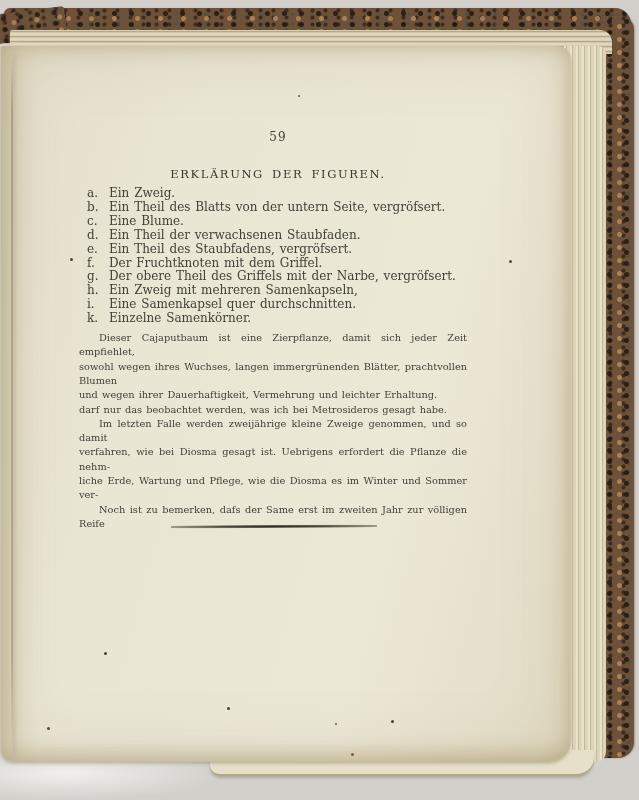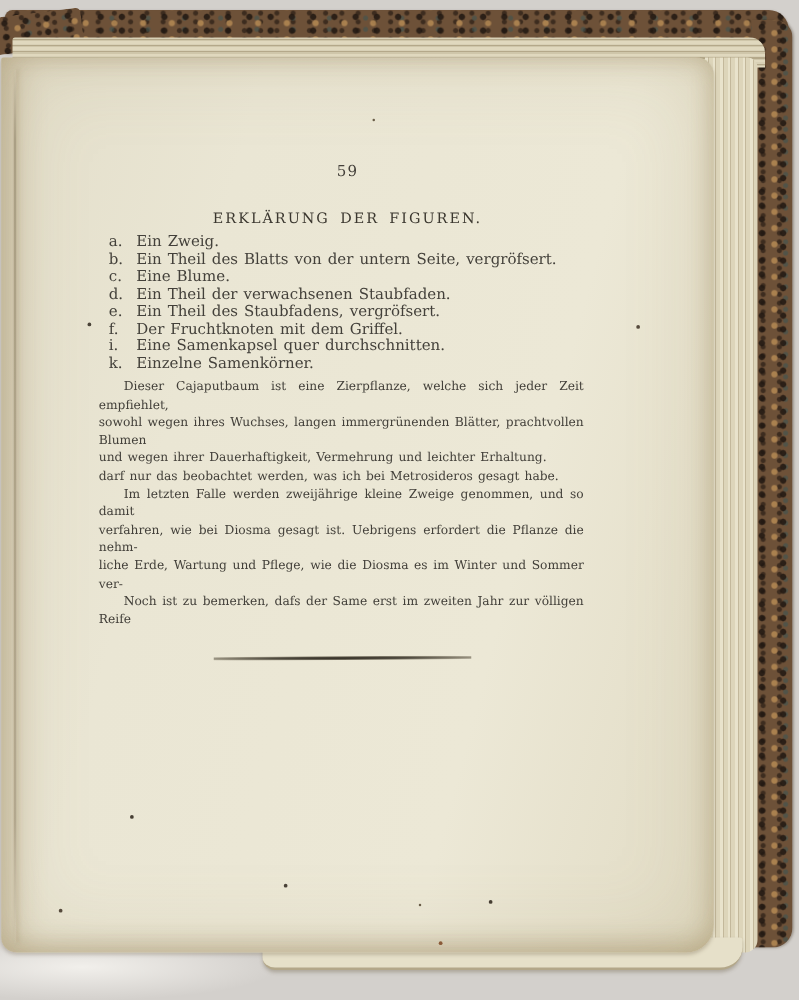--- a/index.html
+++ b/index.html
@@ -95,26 +95,28 @@
       <div class="pagenum">59</div>
       <div class="heading">ERKLÄRUNG DER FIGUREN.</div>
 
       <div class="figlist">
         <div class="fig"><span class="lab">a.</span><span>Ein Zweig.</span></div>
         <div class="fig"><span class="lab">b.</span><span>Ein Theil des Blatts von der untern Seite, vergröfsert.</span></div>
         <div class="fig"><span class="lab">c.</span><span>Eine Blume.</span></div>
         <div class="fig"><span class="lab">d.</span><span>Ein Theil der verwachsenen Staubfaden.</span></div>
         <div class="fig"><span class="lab">e.</span><span>Ein Theil des Staubfadens, vergröfsert.</span></div>
         <div class="fig"><span class="lab">f.</span><span>Der Fruchtknoten mit dem Griffel.</span></div>
+        <div class="fig"><span class="lab">g.</span><span>Der obere Theil des Griffels mit der Narbe, vergröfsert.</span></div>
+        <div class="fig"><span class="lab">h.</span><span>Ein Zweig mit mehreren Samenkapseln,</span></div>
         <div class="fig"><span class="lab">i.</span><span>Eine Samenkapsel quer durchschnitten.</span></div>
         <div class="fig"><span class="lab">k.</span><span>Einzelne Samenkörner.</span></div>
       </div>
 
       <div class="paras">
-        <div class="pline first">Dieser Cajaputbaum ist eine Zierpflanze, welche sich jeder Zeit empfiehlet,</div>
+        <div class="pline first">Dieser Cajaputbaum ist eine Zierpflanze, damit sich jeder Zeit empfiehlet,</div>
         <div class="pline">sowohl wegen ihres Wuchses, langen immergrünenden Blätter, prachtvollen Blumen</div>
         <div class="pline end">und wegen ihrer Dauerhaftigkeit, Vermehrung und leichter Erhaltung.</div>
 
         <div class="pline end">darf nur das beobachtet werden, was ich bei Metrosideros gesagt habe.</div>
 
         <div class="pline first">Im letzten Falle werden zweijährige kleine Zweige genommen, und so damit</div>
         <div class="pline">verfahren, wie bei Diosma gesagt ist. Uebrigens erfordert die Pflanze die nehm-</div>
         <div class="pline">liche Erde, Wartung und Pflege, wie die Diosma es im Winter und Sommer ver-</div>
 
         <div class="pline first">Noch ist zu bemerken, dafs der Same erst im zweiten Jahr zur völligen Reife</div>

